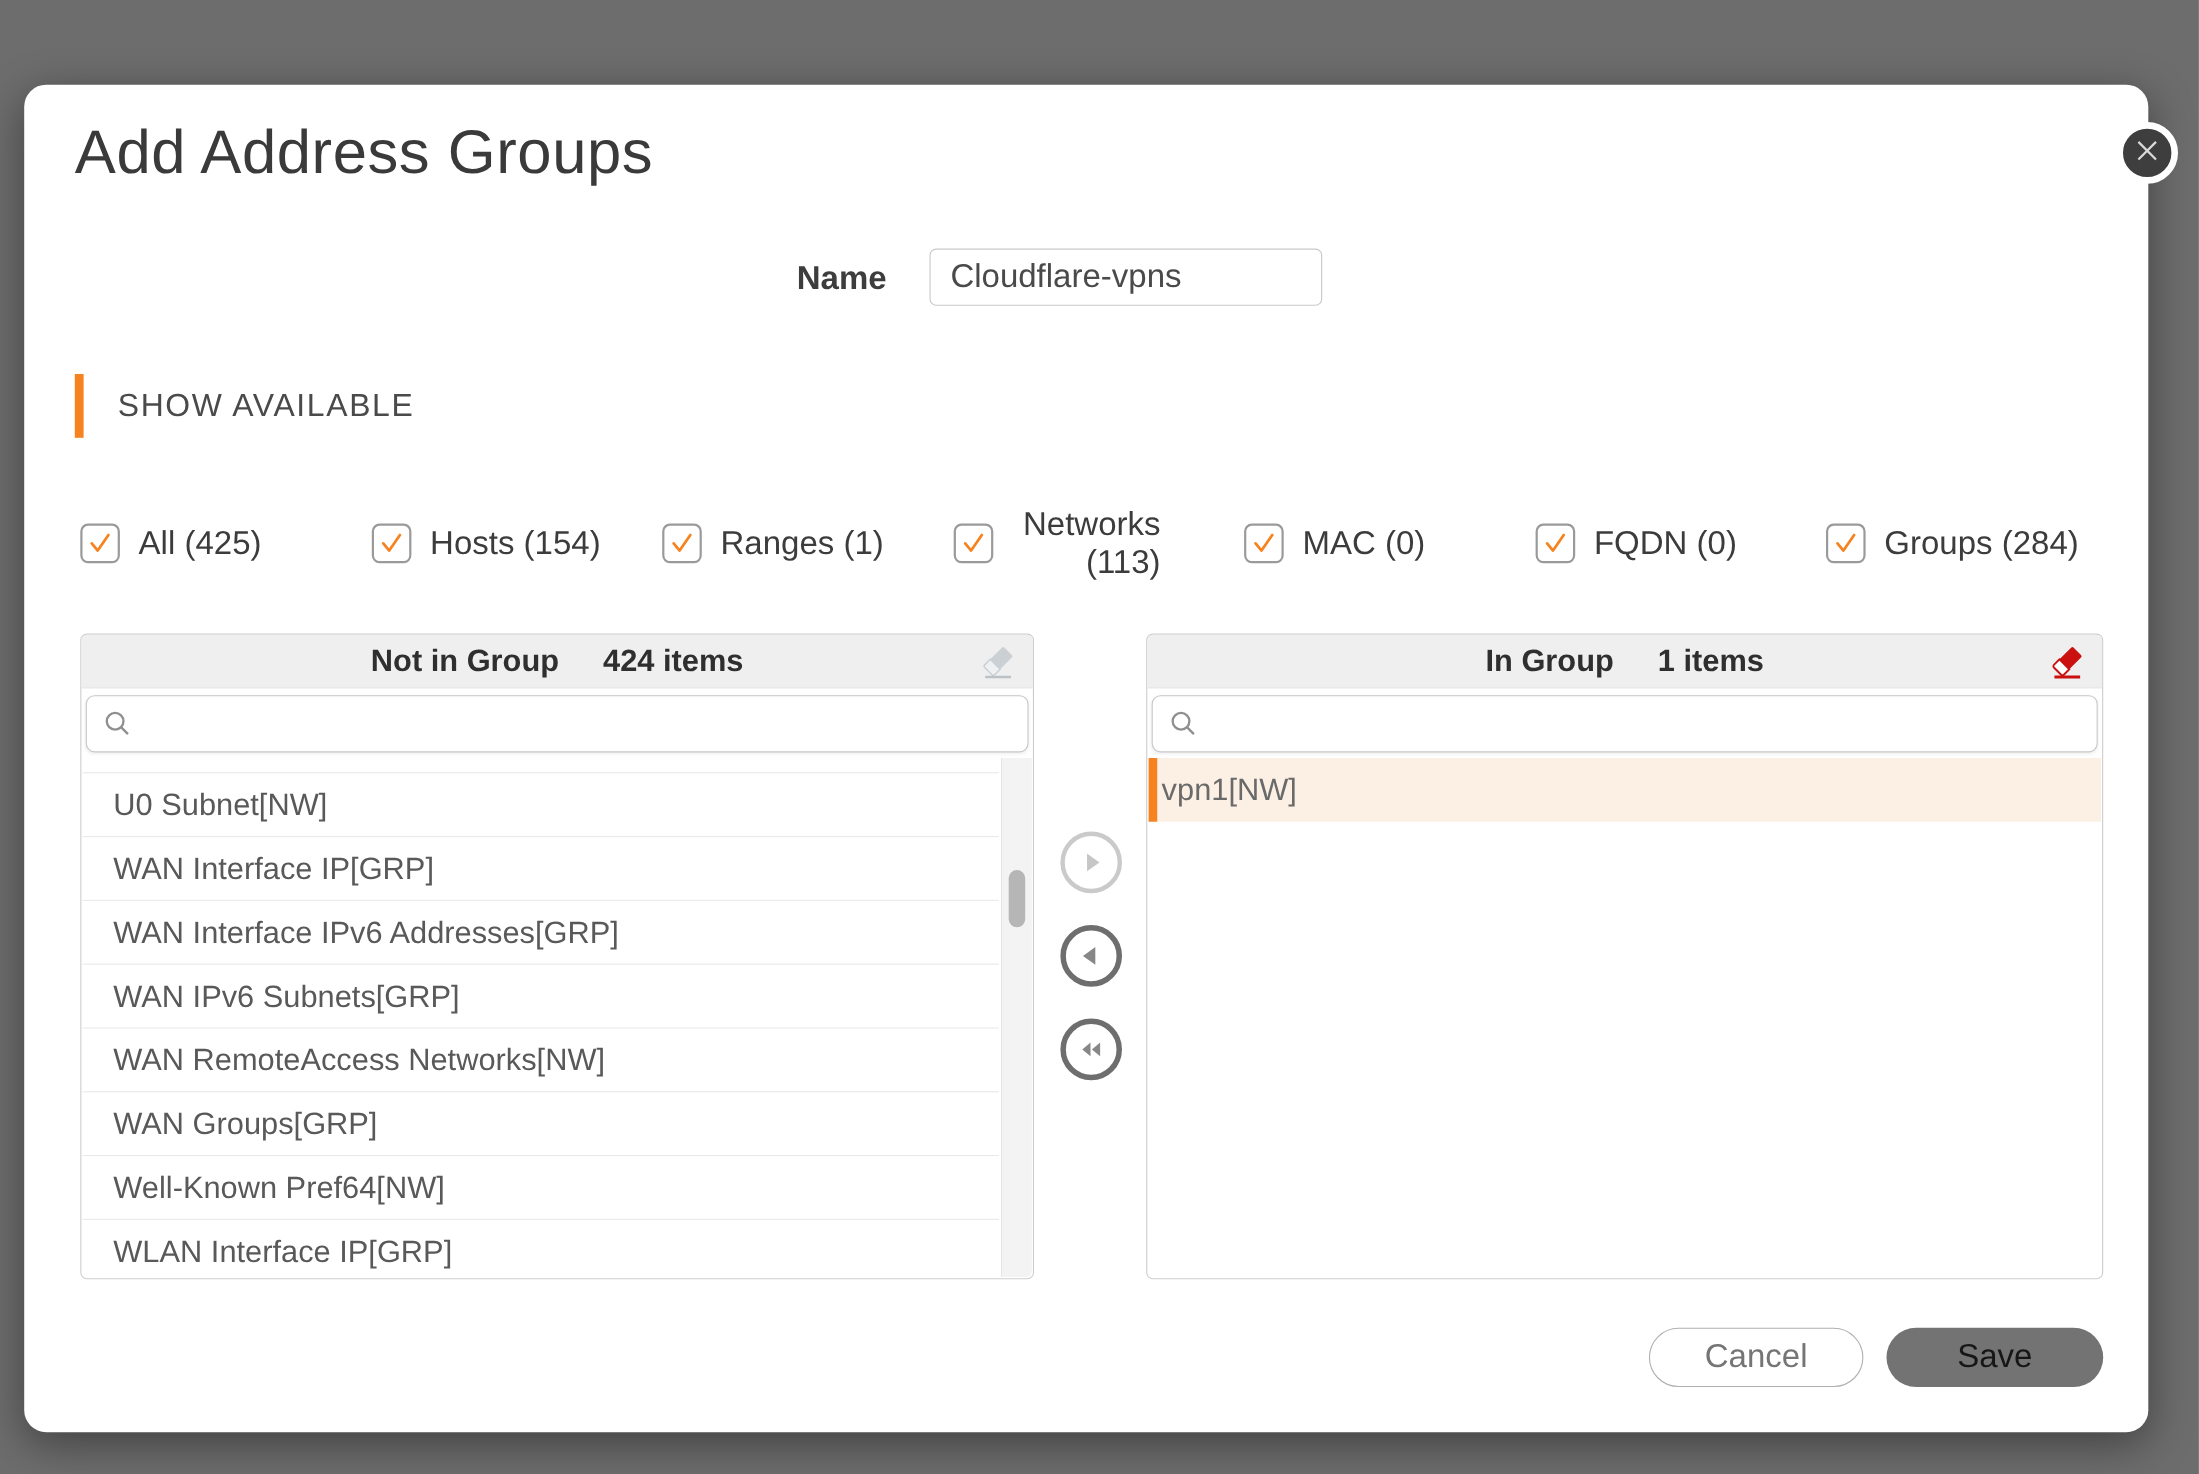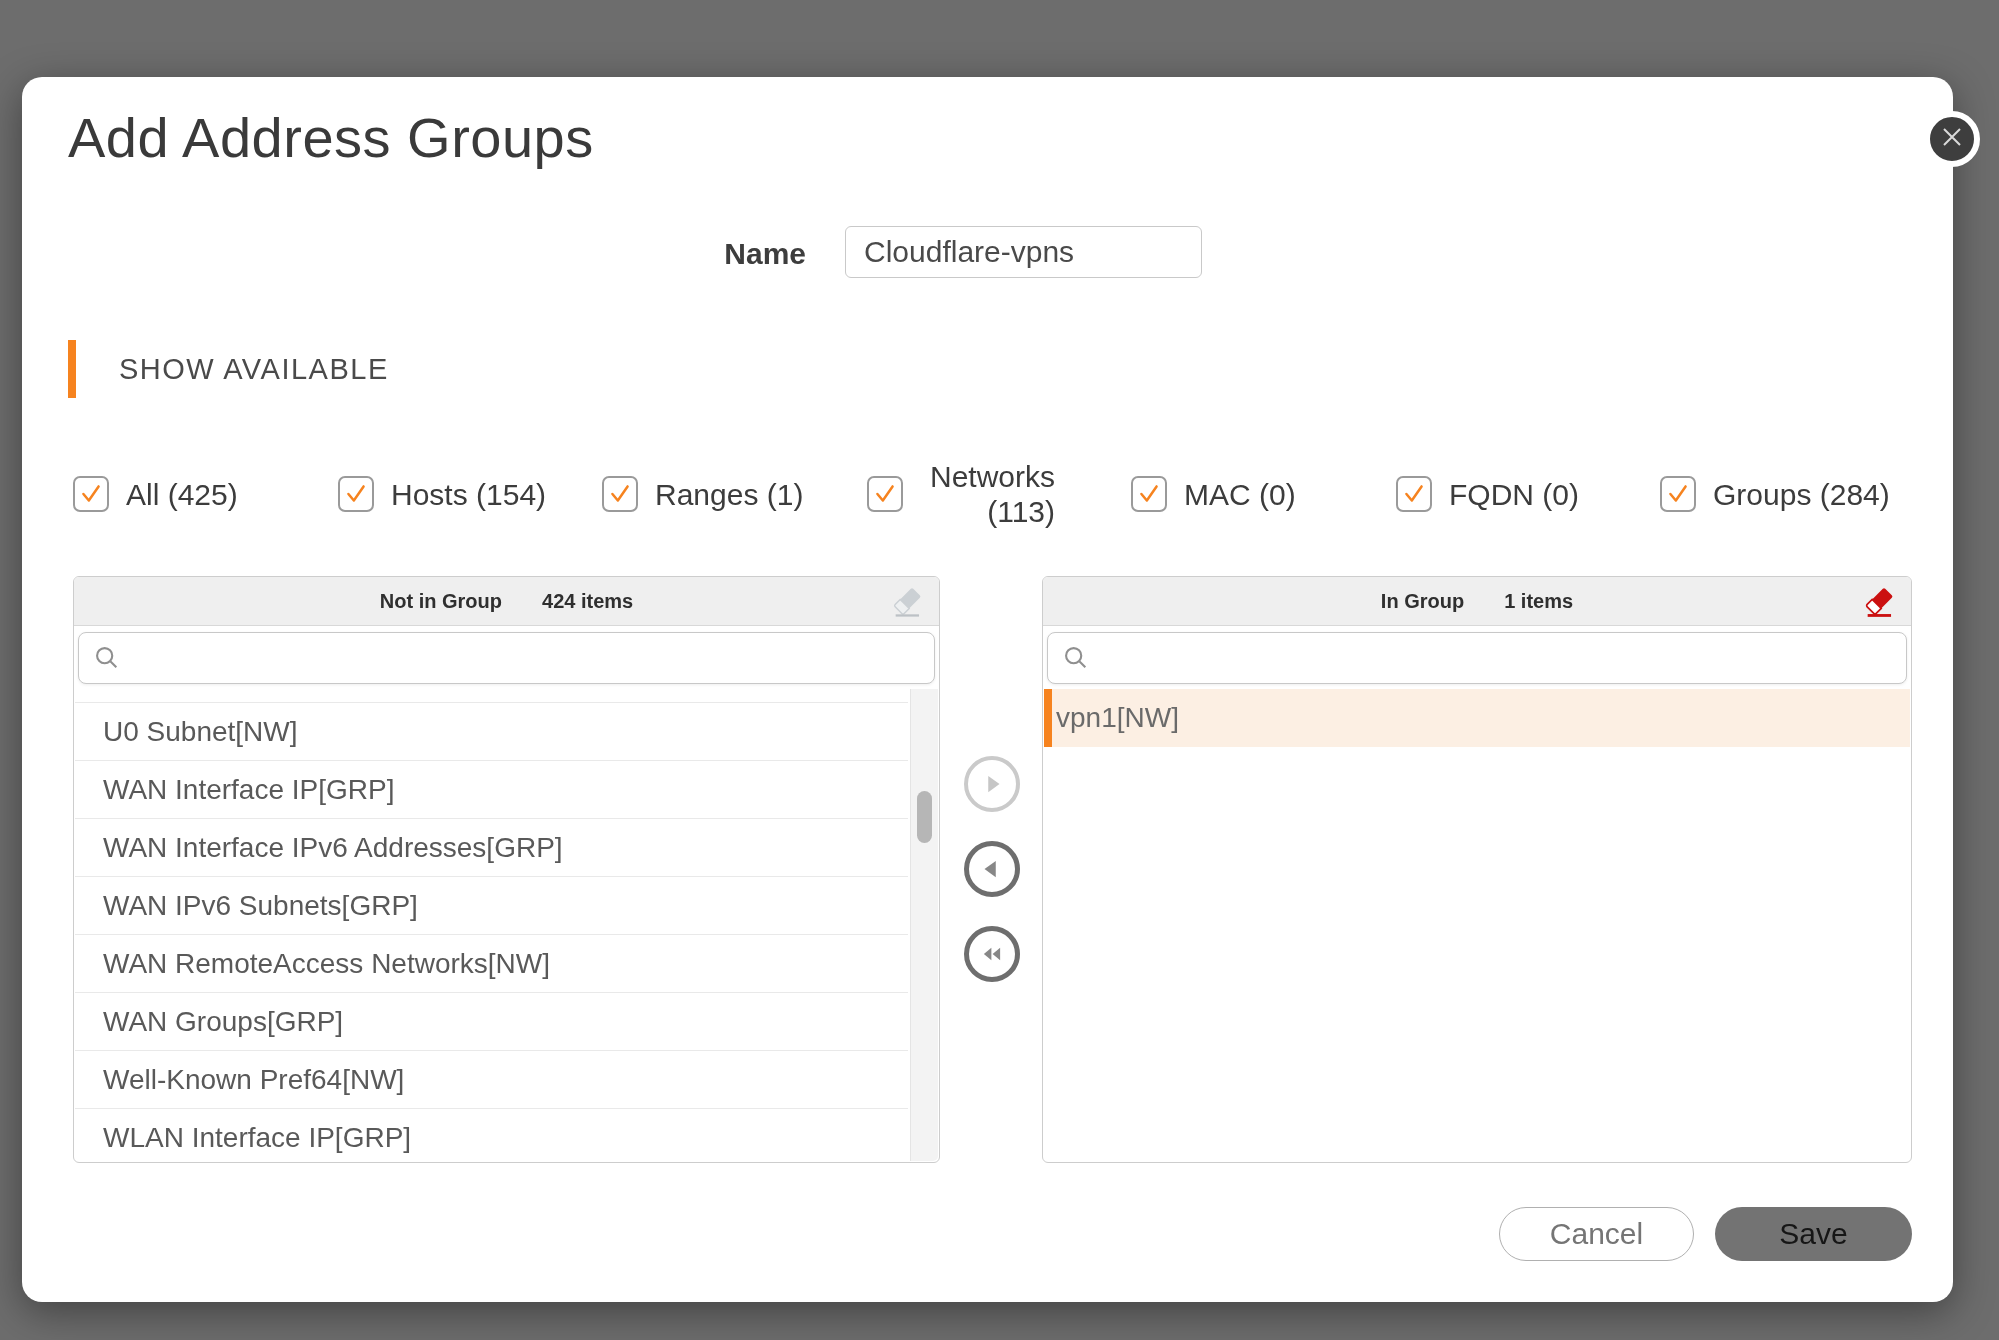--- a/index.html
+++ b/index.html
@@ -34,21 +34,21 @@
     position:absolute; left:823px; top:149px; width:357px; height:52px;
     border:1.5px solid #c9c9c9; border-radius:6px;
     font-size:30px; color:#4a4a4a; padding:0 18px;
     font-family:"Liberation Sans", sans-serif; outline:none; background:#fff;
   }
   
   .section-bar {
     position:absolute; left:46px; top:263px; width:8px; height:58px; background:#f6831f;
   }
   .section-label {
-    position:absolute; left:97px; top:276px;
+    position:absolute; left:85px; top:276px;
     font-size:29px; letter-spacing:1.5px; color:#4a4a4a;
   }
   
   .filter {
     position:absolute; top:383px; height:68px;
     display:flex; align-items:center; gap:17px;
   }
   .f0{left:51px} .f1{left:316px} .f2{left:580px} .f3{left:845px}
   .f4{left:1109px} .f5{left:1374px} .f6{left:1638px}
   .checkbox {
@@ -63,21 +63,21 @@
     position:absolute; top:499px; height:587px;
     border:1px solid #cdcdcd; border-radius:6px; background:#fff;
   }
   .panel.left  { left:51px;  width:867px; }
   .panel.right { left:1020px; width:870px; }
   .panel-header {
     position:relative; height:49px; background:#efefef;
     border-bottom:1px solid #d8d8d8; border-radius:5px 5px 0 0;
     display:flex; align-items:center; justify-content:center; gap:40px;
   }
-  .panel-title, .panel-count { font-size:20px; font-weight:bold; color:#2f2f2f; }
+  .panel-title, .panel-count { font-size:28px; font-weight:bold; color:#2f2f2f; }
   .eraser-btn {
     position:absolute; right:14px; top:6px; width:36px; height:38px; cursor:pointer;
     display:flex; align-items:center; justify-content:center;
   }
   .searchbox { position:absolute; left:4px; right:4px; top:55px; height:52px; }
   .searchbox input {
     width:100%; height:100%; border:1.5px solid #c8c8c8; border-radius:8px;
     padding:0 16px 0 54px; font-size:28px; color:#555; outline:none;
     box-shadow:0 1px 3px rgba(0,0,0,.07);
     font-family:"Liberation Sans", sans-serif;

